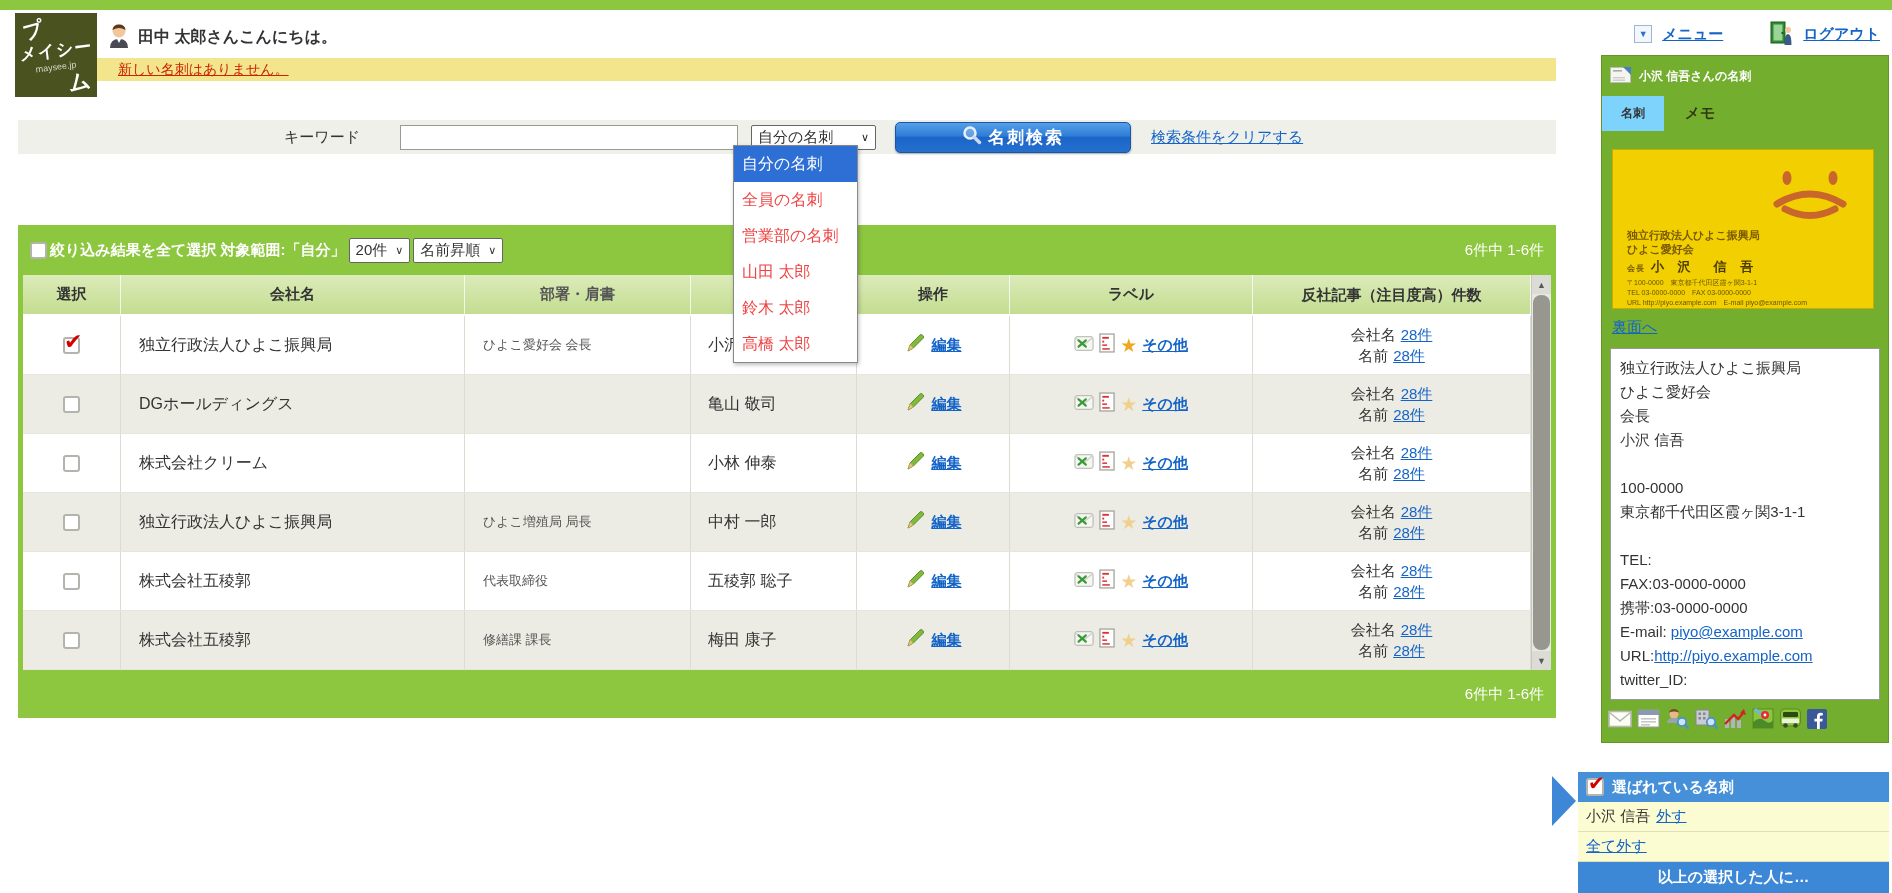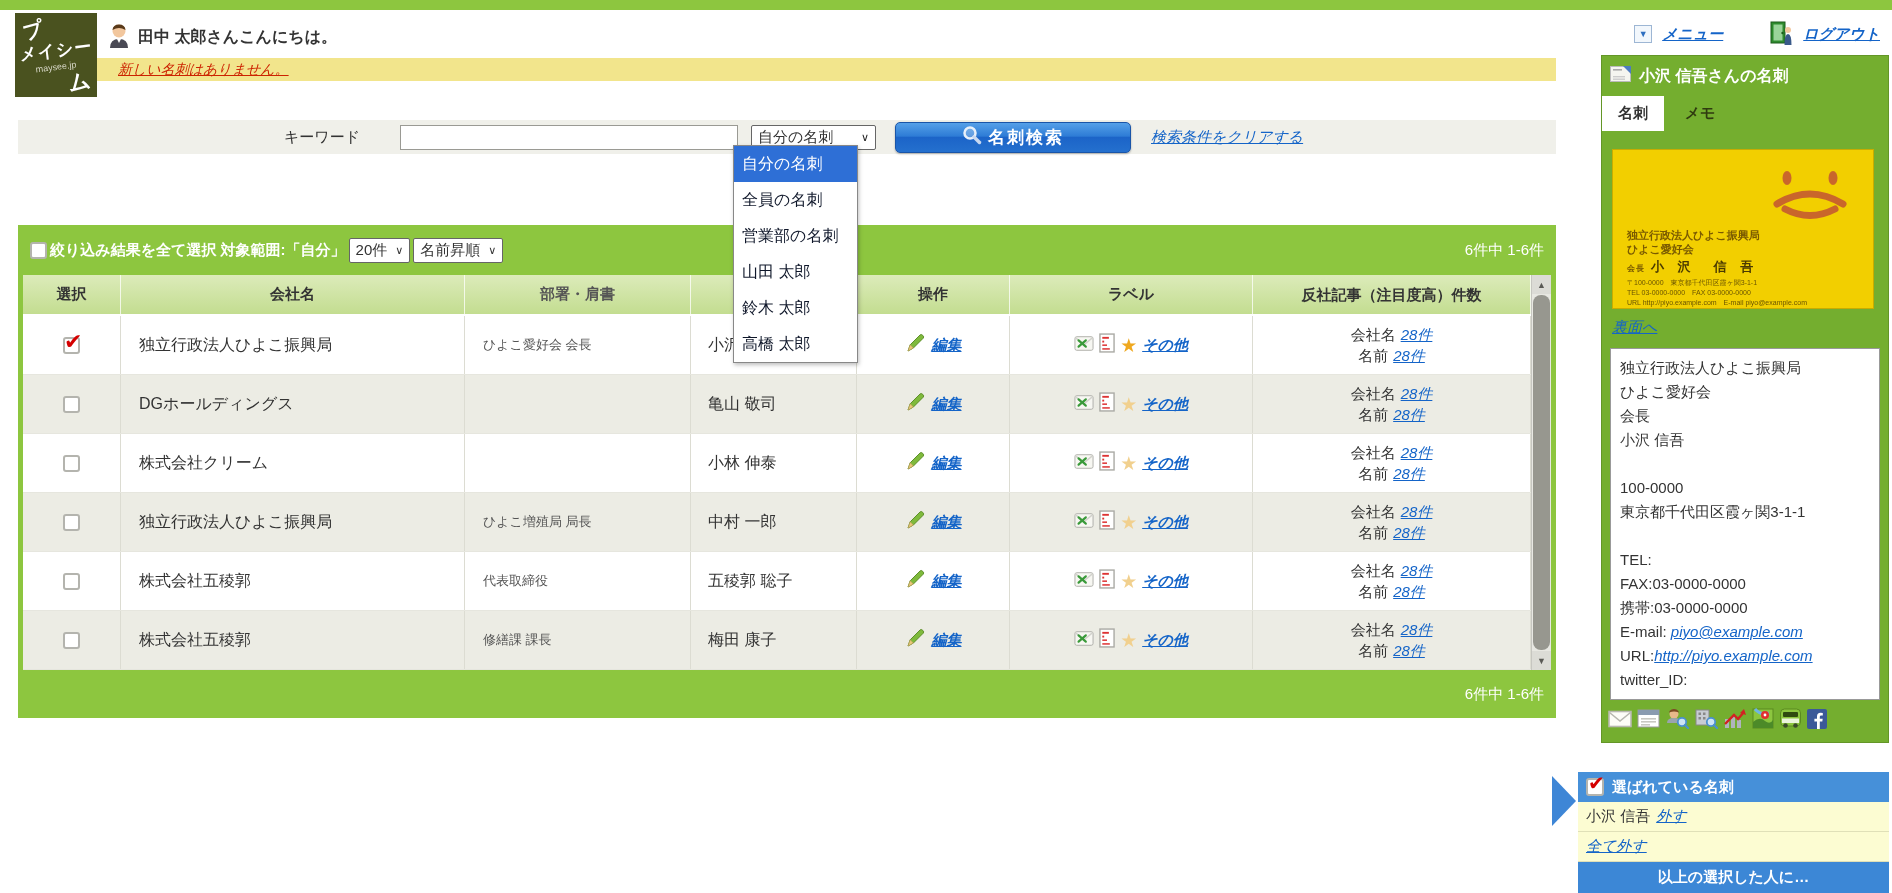--- a/index.html
+++ b/index.html
@@ -1,18 +1,18 @@
 <!DOCTYPE html>
 <html><head>
 <meta charset="utf-8">
 <style>
   * { margin:0; padding:0; box-sizing:border-box; }
   html,body { width:1892px; height:893px; background:#fff; font-family:"Liberation Sans","DejaVu Sans",sans-serif; color:#333; }
   #stage { position:relative; width:1892px; height:893px; overflow:hidden; background:#fff; }
-  a { text-decoration:underline; color:#1464C8; cursor:pointer;font-style:italic; }
+  a { text-decoration:underline; color:#1464C8; cursor:pointer; }
 
   
   .topstrip { position:absolute; left:0; top:0; width:1892px; height:10px; background:#8DC63F; }
   .logo { position:absolute; left:15px; top:13px; width:82px; height:84px; background:#4A521F; z-index:20; color:#fff; text-align:center; overflow:hidden; }
   .logo .l1 { margin-top:26px; font-size:17px; font-weight:bold; letter-spacing:1px; transform:rotate(-7deg); }
   .logo .l2 { font-size:9px; color:#D8D8C8; transform:rotate(-7deg); }
   .logo .slash { position:absolute; left:8px; top:4px; font-size:20px; font-weight:bold; color:#fff; transform:rotate(-15deg); }
   .logo .curl { position:absolute; right:6px; bottom:0px; font-size:22px; font-weight:bold; color:#fff; transform:rotate(-10deg); }
   .greeting { position:absolute; left:107px; top:22px; display:flex; align-items:center; gap:7px; font-size:16px; font-weight:bold; }
   .topright { position:absolute; right:12px; top:20px; display:flex; align-items:center; gap:10px; font-size:15px; font-weight:bold; }
@@ -30,21 +30,21 @@
   .search-btn { position:absolute; left:877px; top:2px; width:236px; height:31px; border:1px solid #1A55A8; border-radius:5px; background:linear-gradient(#55A0E8 0%,#2E7CD6 45%,#1C64C8 50%,#2470CE 100%); color:#fff; font-size:17px; font-weight:bold; letter-spacing:2px; display:flex; align-items:center; justify-content:center; gap:6px; cursor:pointer; box-shadow:0 1px 2px rgba(0,0,0,.3); }
   .clear-link { position:absolute; left:1133px; top:8px; font-size:15px; }
 
   
   .viewrow { position:absolute; left:0; top:166px; width:1556px; height:24px; }
   .viewrow .ic { position:absolute; top:0; }
   .view-link { position:absolute; left:858px; top:3px; font-size:15px; }
 
   
   .ddlist { position:absolute; left:733px; top:145px; width:125px; background:#fff; border:1px solid #888; box-shadow:1px 2px 4px rgba(0,0,0,.25); z-index:100; }
-  .ddlist .opt { height:36px; line-height:36px; padding-left:8px; font-size:16px; color:#0f172a; cursor:pointer; white-space:nowrap; }
+  .ddlist .opt { height:36px; line-height:36px; padding-left:8px; font-size:16px; color:#ef4444; cursor:pointer; white-space:nowrap; }
   .ddlist .opt.sel { background:#2E6FD6; color:#fff; }
 
   
   .table-wrap { position:absolute; left:18px; top:225px; width:1538px; }
   .gbar { background:#8DC63F; color:#fff; display:flex; align-items:center; }
   .filterbar { height:50px; padding:0 12px; gap:3px; font-size:15px; font-weight:bold; }
   .filterbar .count { margin-left:auto; font-weight:normal; }
   .bottombar { height:48px; justify-content:flex-end; padding:0 12px; font-size:15px; }
   .cb { width:17px; height:17px; background:#fff; border:2px solid #B4B4AE; border-radius:3px; position:relative; display:inline-block; cursor:pointer; }
   .cb .mark { position:absolute; left:-1px; top:-10px; color:#D40000; font-size:22px; font-weight:bold; }
@@ -64,23 +64,23 @@
   .ops-link, .lab-link { font-size:15px; font-weight:bold; }
   .star { font-size:19px; color:#F1D08E; line-height:1; }
   .star.bright { color:#EFA81F; }
   .vscroll { position:absolute; right:0; top:0; width:20px; height:395px; background:#E8E8E2; border-left:1px solid #C6C6C0; }
   .vscroll .arr { height:19px; display:flex; align-items:center; justify-content:center; font-size:9px; color:#5A5A55; background:#DCDCD6; }
   .vscroll .arr.dn { position:absolute; bottom:0; left:0; right:0; }
   .vscroll .thumb { position:absolute; left:1px; right:1px; top:20px; bottom:20px; background:#97978F; border-radius:8px; }
 
   
   .sidebar { position:absolute; left:1601px; top:55px; width:288px; height:688px; background:#74AE2F; border:1px solid #639627; }
-  .sb-head { height:40px; display:flex; align-items:center; gap:8px; padding:0 8px; color:#fff; font-size:16px; font-weight:bold; }
+  .sb-head { height:40px; display:flex; align-items:center; gap:8px; padding:0 8px; color:#fff; font-size:12px; font-weight:bold; }
   .sb-tabs { display:flex; height:35px; align-items:stretch; }
-  .sb-tab1 { width:62px; background:#ffffff; color:#333; font-size:15px; font-weight:bold; display:flex; align-items:center; justify-content:center; cursor:pointer; }
+  .sb-tab1 { width:62px; background:#7dd3fc; color:#333; font-size:12px; font-weight:bold; display:flex; align-items:center; justify-content:center; cursor:pointer; }
   .sb-tab2 { width:72px; color:#2F3A10; font-size:15px; font-weight:bold; display:flex; align-items:center; justify-content:center; cursor:pointer; }
   .bcard { position:absolute; left:10px; top:93px; width:262px; height:160px; background:#F2CF00; border:1px solid #C9AC00; overflow:hidden; }
   .bcard .chick { position:absolute; right:18px; top:18px; }
   .bcard .co { position:absolute; left:14px; top:78px; font-size:11px; font-weight:bold; color:#7A5A00; line-height:14px; }
   .bcard .nm { position:absolute; left:14px; top:108px; font-size:13px; font-weight:bold; color:#4A3A00; letter-spacing:5px; }
   .bcard .nm .role { font-size:8px; letter-spacing:1px; margin-right:6px; color:#7A5A00; }
   .bcard .adr { position:absolute; left:14px; top:128px; font-size:7px; color:#6B5500; line-height:10px; }
   .backlink { position:absolute; left:10px; top:262px; font-size:15px; }
   .details { position:absolute; left:8px; top:292px; width:270px; height:352px; background:#fff; border:1px solid #999; padding:7px 9px; font-size:15px; line-height:24px; overflow:hidden; }
   .sb-icons { position:absolute; left:6px; top:652px; display:flex; gap:5px; align-items:center; }

